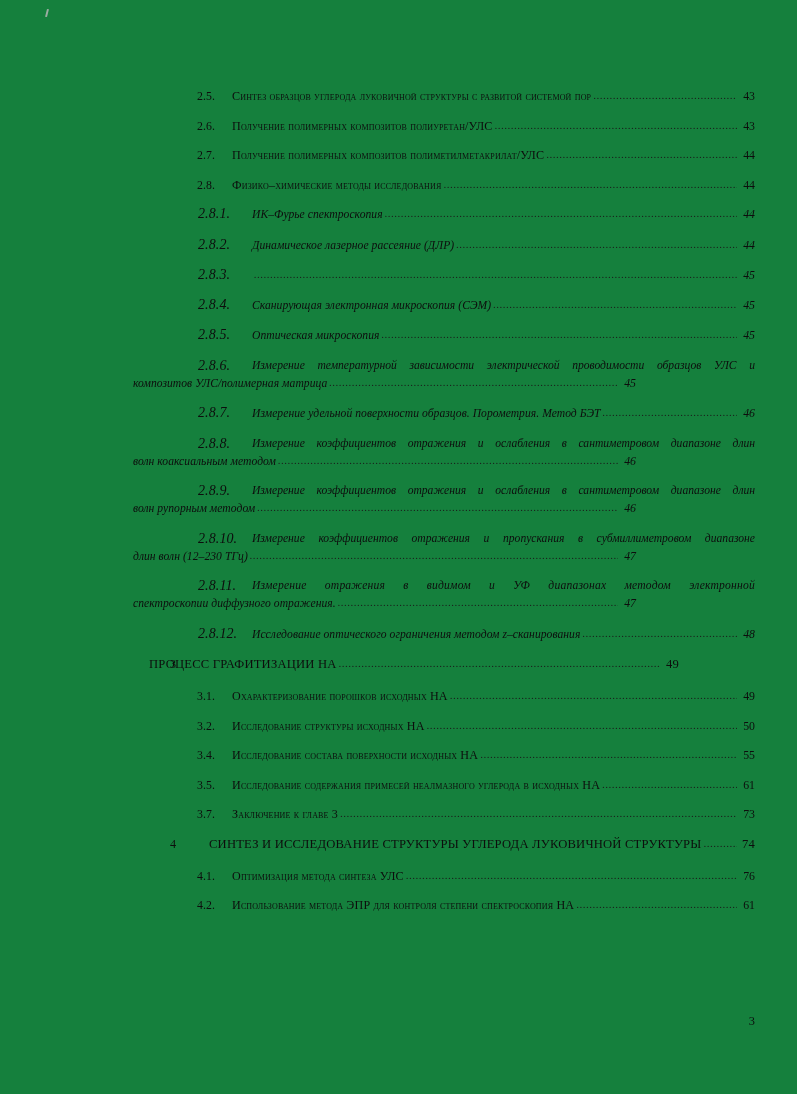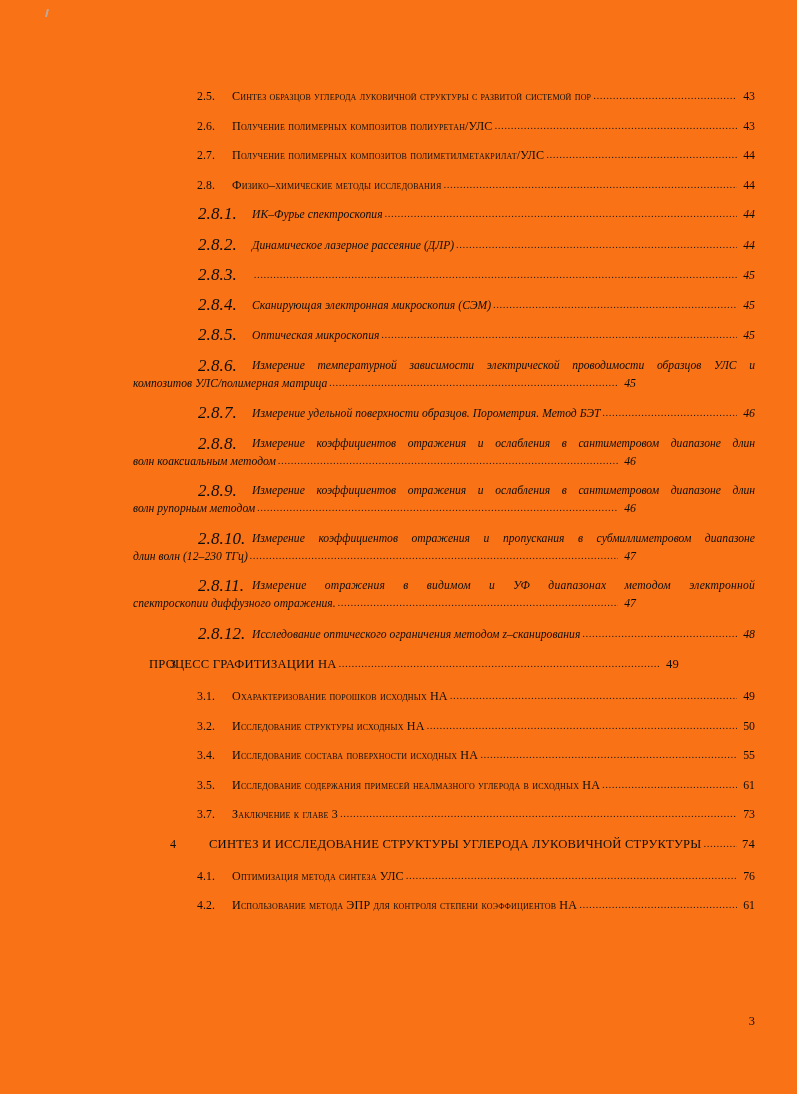--- a/index.html
+++ b/index.html
@@ -4,21 +4,21 @@
 <style>
   html, body {
     margin: 0;
     padding: 0;
     background: #ffffff;
   }
   .page {
     position: relative;
     width: 797px;
     height: 1094px;
-    background: #f97316;
+    background: #15803d;
     overflow: hidden;
     font-family: "Liberation Serif", "DejaVu Serif", serif;
     color: #0d0d0d;
   }
 
   
   .speck {
     position: absolute;
     left: 46px;
     top: 9px;
@@ -90,21 +90,21 @@
   .lvl2 .pg { font-variant: small-caps; }
   .lvl2 .txt {
     font-variant: small-caps;
     letter-spacing: .15px;
     font-size: 12.1px;
   }
   .lvl2 .pg { font-variant: normal; }
 
   
   .lvl3 { font-style: italic; }
-  .lvl3 .num { left: 65px; font-style: italic; font-size: 17px; }
+  .lvl3 .num { left: 65px; font-style: italic; font-size: 14px; }
   .lvl3 .body { margin-left: 119px; }
   .lvl3 .txt { font-style: italic; font-size: 11.6px; letter-spacing: .05px; }
   .lvl3 .pg { font-style: italic; }
 
   
   .lvl3.wrap .body { margin-left: 119px; }
   .lvl3.wrap .first {
     display: block;
     text-align: justify;
     text-align-last: justify;
@@ -401,21 +401,21 @@
             <span class="txt">Оптимизация метода синтеза УЛС</span>
             <span class="leader"></span>
             <span class="pg">76</span>
           </span>
         </span>
       </div>
       <div class="row lvl2">
         <span class="num">4.2.</span>
         <span class="body">
           <span class="line">
-            <span class="txt">Использование метода ЭПР для контроля степени коэффициентов НА</span>
+            <span class="txt">Использование метода ЭПР для контроля степени спектроскопия НА</span>
             <span class="leader"></span>
             <span class="pg">61</span>
           </span>
         </span>
       </div>
     </div>
 
   <div class="folio">3</div>
 </div>
 

